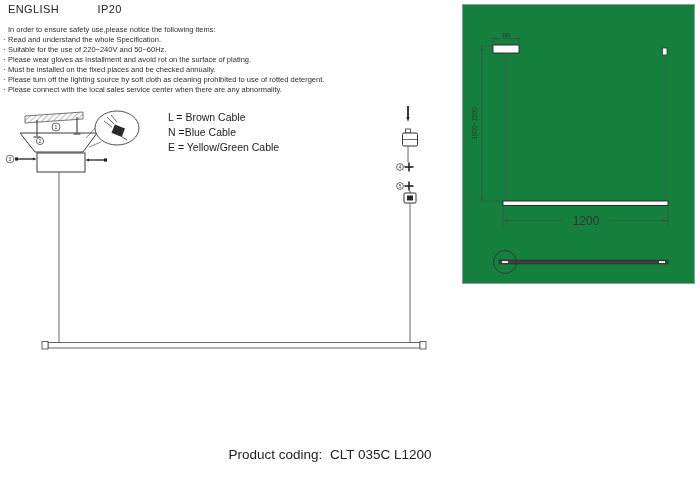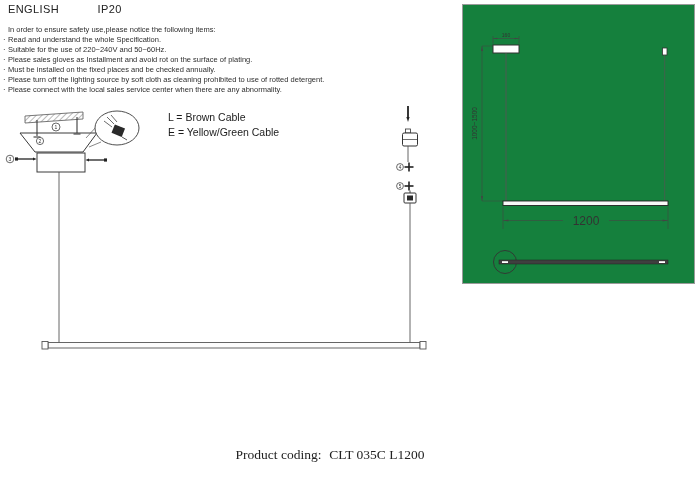--- a/index.html
+++ b/index.html
@@ -26,48 +26,49 @@
   }
   .main-svg{position:absolute;left:0;top:100px;}
   .right-box{
     position:absolute;left:462px;top:4px;width:231px;height:278px;
     border:1px solid #9a9a9a;background:#15803d;
   }
   .footer{
     position:absolute;left:0;top:447px;width:660px;text-align:center;
     font-size:13.5px;color:#222;
   }
-  .footer span{padding:0 2px;font-family:Liberation Serif, serif;}
+  .footer span{padding:0 2px;}
   svg text{font-family:"Liberation Sans",sans-serif;fill:#333;}
 </style>
 </head>
 <body>
 
 <div class="page">
 
   <div class="hdr">
     <span class="lang">ENGLISH</span>
     <span class="ip">IP20</span>
   </div>
 
 
   <div class="spec-block">
     <div class="spec-intro">In order to ensure safety use,please notice the following items:</div>
 
   <div class="spec-line"><span class="bullet">· </span><span>Read and understand the whole Specification.</span></div>
       <div class="spec-line"><span class="bullet">· </span><span>Suitable for the use of 220~240V and 50~60Hz.</span></div>
-      <div class="spec-line"><span class="bullet">· </span><span>Please sales gloves as Installment and avoid rot on the surface of plating.</span></div>
+      <div class="spec-line"><span class="bullet">· </span><span>Please wear gloves as Installment and avoid rot on the surface of plating.</span></div>
       <div class="spec-line"><span class="bullet">· </span><span>Must be installed on the fixed places and be checked annually.</span></div>
       <div class="spec-line"><span class="bullet">· </span><span>Please turn off the lighting source by soft cloth as cleaning prohibited to use of rotted detergent.</span></div>
       <div class="spec-line"><span class="bullet">· </span><span>Please connect with the local sales service center when there are any abnormality.</span></div>
     </div>
 
   <div class="legend">
 
   <div>L = Brown Cable</div>
+      <div>N =Blue Cable</div>
       <div>E = Yellow/Green Cable</div>
     </div>
 
   <svg class="main-svg" width="460" height="260" viewBox="0 0 460 260">
     <defs>
       <pattern id="hatch" width="4" height="4" patternUnits="userSpaceOnUse" patternTransform="rotate(45)">
         <line x1="0" y1="0" x2="0" y2="4" stroke="#666" stroke-width="0.9"></line>
       </pattern>
     </defs>
 

